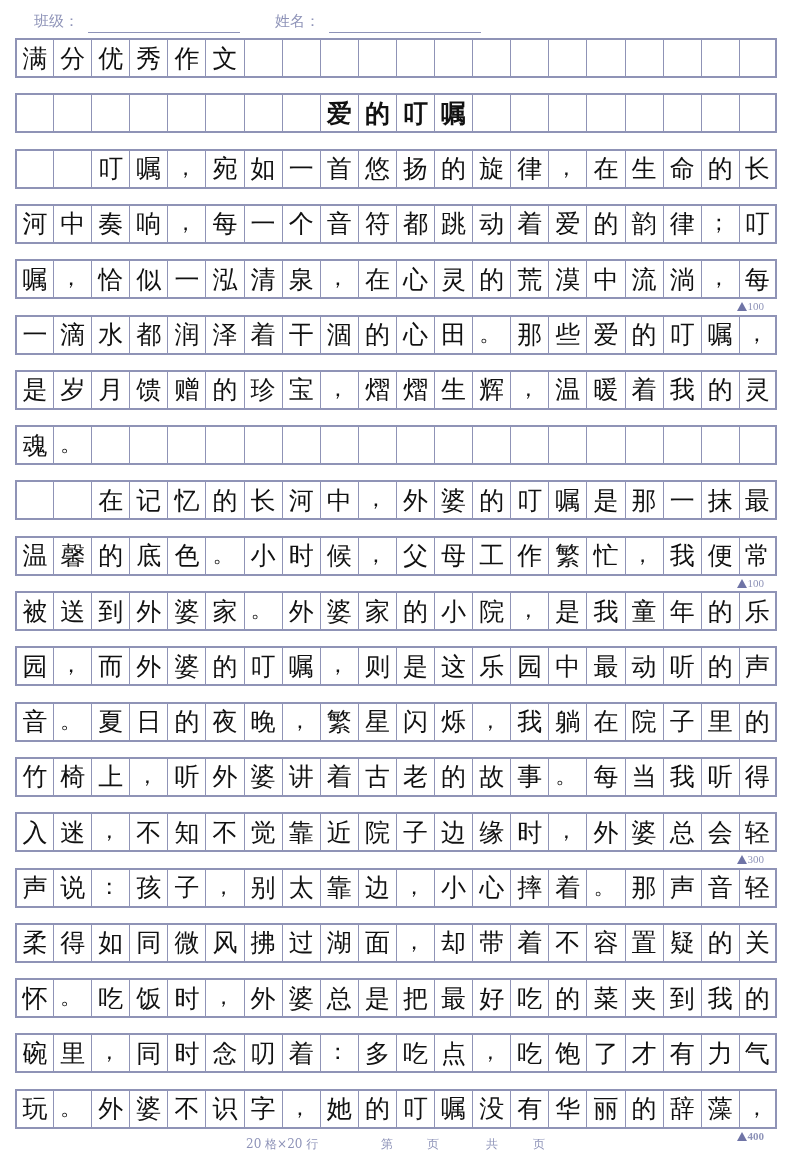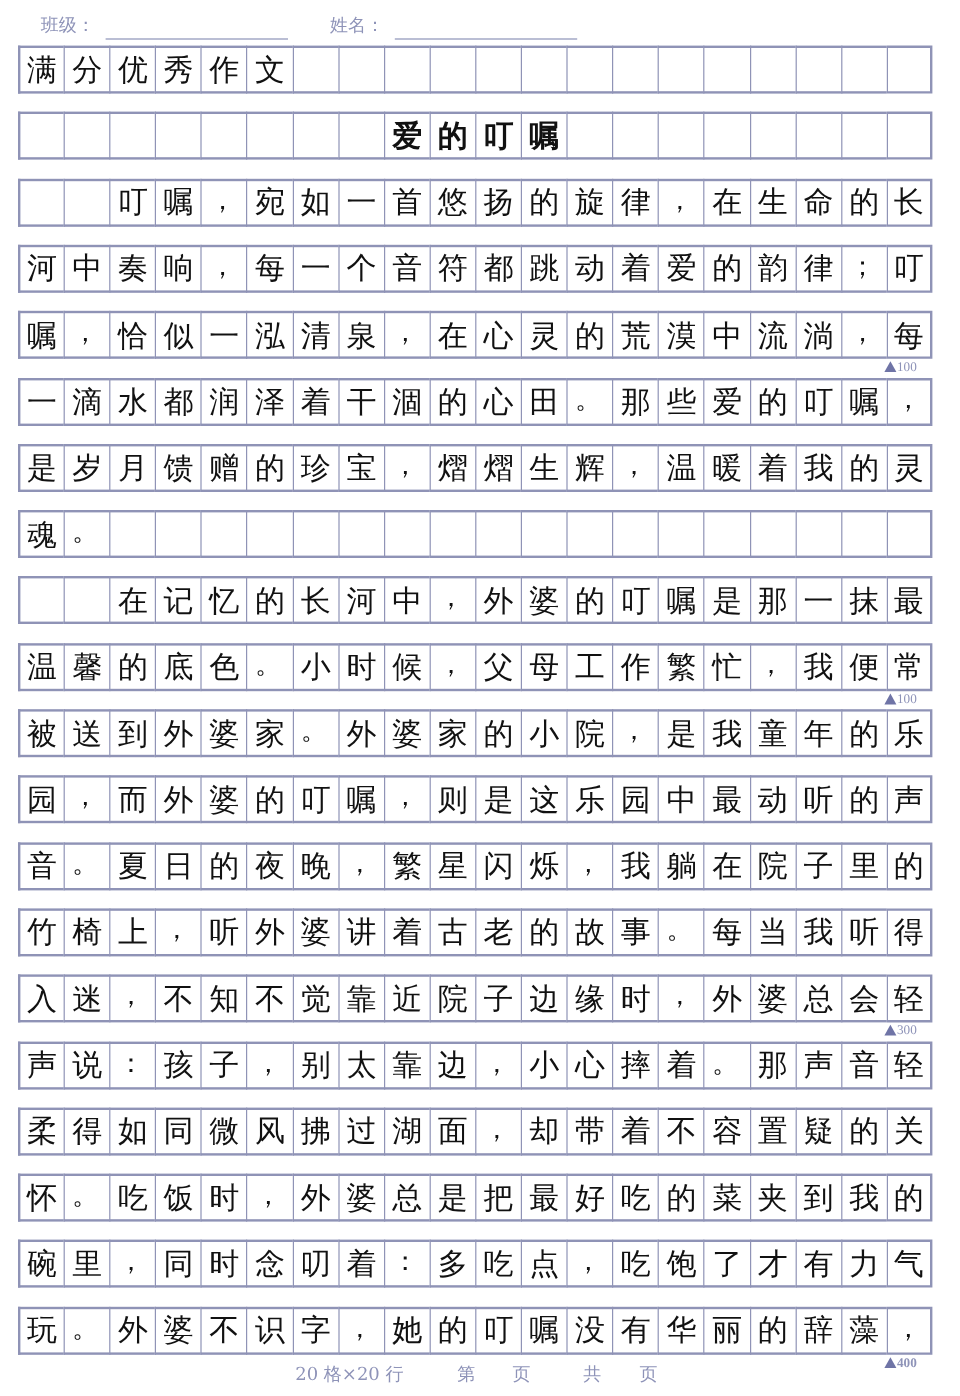--- a/index.html
+++ b/index.html
@@ -19,21 +19,21 @@
   .cell:last-child { border-right: 2px solid #8f93b6; }
   .cell:first-child { border-left: 2px solid #8f93b6; }
   .cell.title { font-weight: bold; }
   .cell.punct { justify-content: flex-start; align-items: flex-end; padding: 0 0 8px 6px; font-size: 22px; }
   .marker { position: absolute; right: 36px; font-size: 11px; color: #8e93b8;
             font-family: "Liberation Serif", serif; }
   .marker .tri { display: inline-block; width: 0; height: 0;
                  border-left: 5px solid transparent; border-right: 5px solid transparent;
                  border-bottom: 9px solid #6f74a6; vertical-align: -1px; margin-right: 1px; }
   .footer { position: absolute; top: 1136px; left: 0; width: 684px; height: 20px;
-            font-size: 15px; color: #8e93b8; }
+            font-size: 12px; color: #8e93b8; }
   .footer span { position: absolute; top: 0; }
 </style>
 </head>
 <body>
 
 <div class="header">
   <span class="hlabel" style="left:34px;">班级：</span>
   <span class="hline" style="left:88px; width:152px;"></span>
   <span class="hlabel" style="left:275px;text-align:right;">姓名：</span>
   <span class="hline" style="left:329px; width:152px;"></span>

